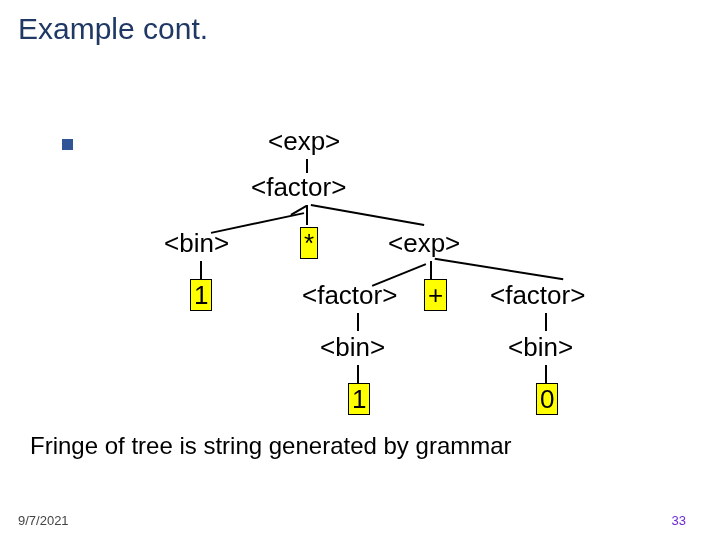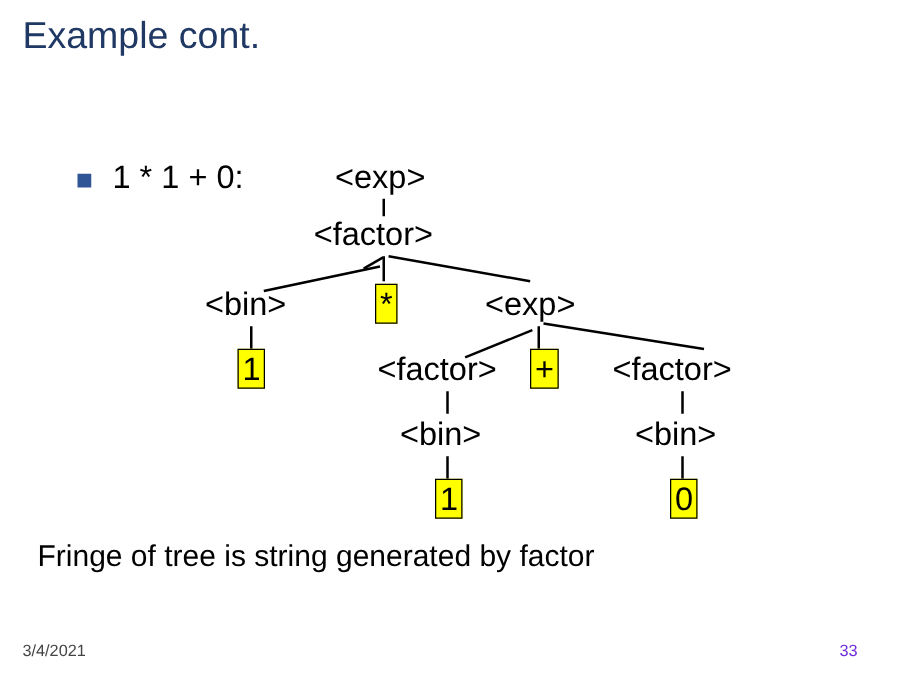--- a/index.html
+++ b/index.html
@@ -13,21 +13,20 @@
   .footer-num{position:absolute;right:18px;bottom:12px;font-size:13px;color:#6d28d9}
   .caption{position:absolute;font-size:24px;color:#000}
 </style>
 </head>
 <body>
 <div class="slide">
 
 <div class="title">Example cont.</div>
 
 <div class="bullet-sq" style="left:62px;top:139px"></div>
-<div class="txt" style="left:90px;top:126px">1 * 1 + 0:</div>
 
 <div class="txt" style="left:268px;top:126px">&lt;exp&gt;</div>
 
 <div class="line" style="left:306px;top:159px;width:2px;height:14px"></div>
 
 <div class="txt" style="left:251px;top:172px">&lt;factor&gt;</div>
 
 <div class="line" style="left:213px;top:214px;width:2px;height:14px;transform:rotate(55deg);transform-origin:top;width:2px;height:0"></div>
 
 <div class="line" style="left:306px;top:205px;width:2px;height:18px;transform:rotate(60deg);transform-origin:top left"></div>
@@ -59,18 +58,18 @@
 
 <div class="txt" style="left:320px;top:332px">&lt;bin&gt;</div>
 <div class="txt" style="left:508px;top:332px">&lt;bin&gt;</div>
 
 <div class="line" style="left:357px;top:365px;width:2px;height:18px"></div>
 <div class="line" style="left:545px;top:365px;width:2px;height:18px"></div>
 
 <div class="txt" style="left:348px;top:384px"><span class="boxed">1</span></div>
 <div class="txt" style="left:536px;top:384px"><span class="boxed">0</span></div>
 
-<div class="caption" style="left:30px;top:432px">Fringe of tree is string generated by factor</div>
+<div class="caption" style="left:30px;top:432px">Fringe of tree is string generated by grammar</div>
 
-<div class="footer-date">3/4/2021</div>
+<div class="footer-date">9/7/2021</div>
 <div class="footer-num">33</div>
 
 </div>
 
 </body></html>

